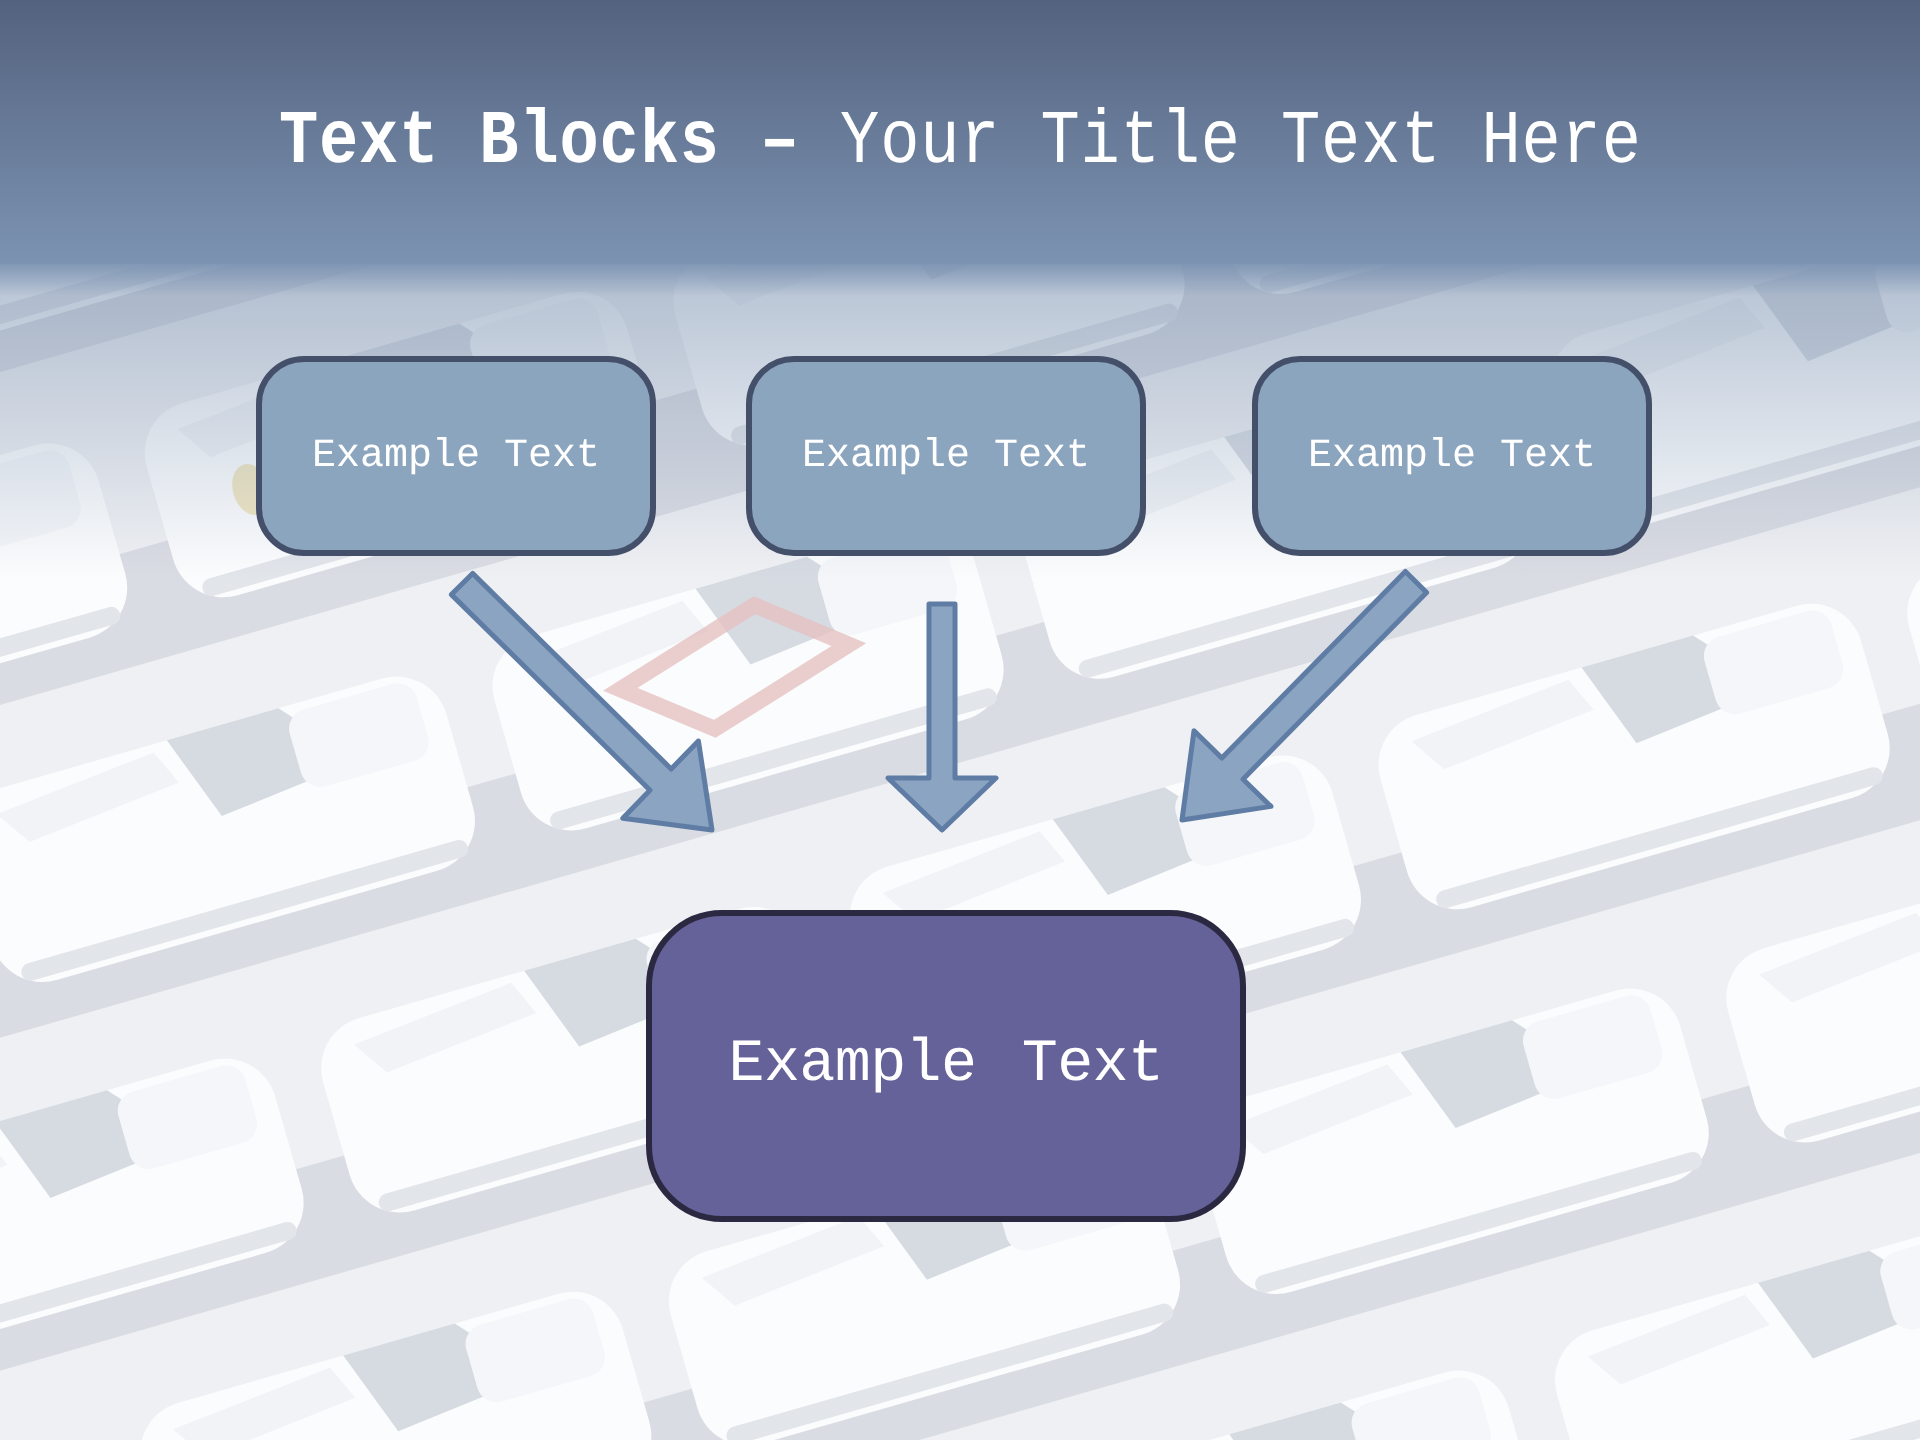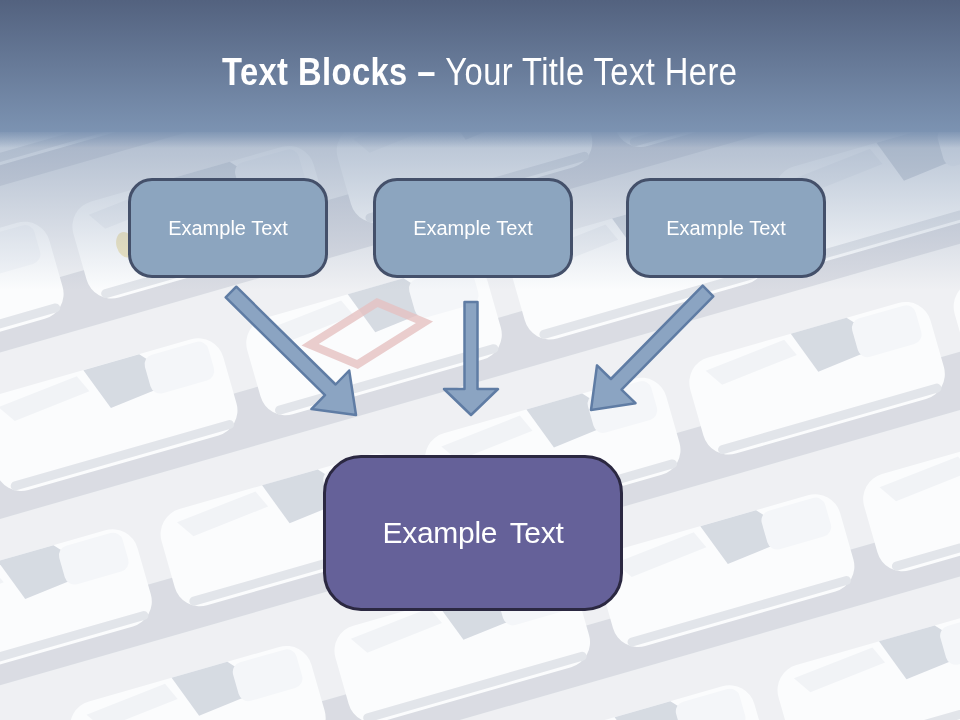--- a/index.html
+++ b/index.html
@@ -1,18 +1,18 @@
 <!DOCTYPE html>
 <html style="--header-top: #53627f; --header-bottom: #7c93b2; --block-fill: #8ca5bf; --block-border: #44506a; --arrow-fill: #8ba4c2; --arrow-border: #5f7ca4; --center-fill: #656199; --center-border: #2b2841; --text: #ffffff;"><head>
 <meta charset="utf-8">
 <style>
   html,body{margin:0;padding:0;background:#222;}
   .slide{
     position:relative;width:960px;height:720px;overflow:hidden;
-    font-family:Liberation Sans, sans-serif;background:#dde0e6;
+    font-family:Liberation Mono, monospace;background:#dde0e6;
   }
   
   .bg-photo{position:absolute;inset:0;width:100%;height:100%;display:block;}
   
   .header{
     position:absolute;left:0;top:0;width:100%;height:132px;
     background:linear-gradient(180deg,var(--header-top,#53627f) 0%,var(--header-bottom,#7c93b2) 100%);
     display:flex;align-items:center;justify-content:center;
   }
   .header-fade{

